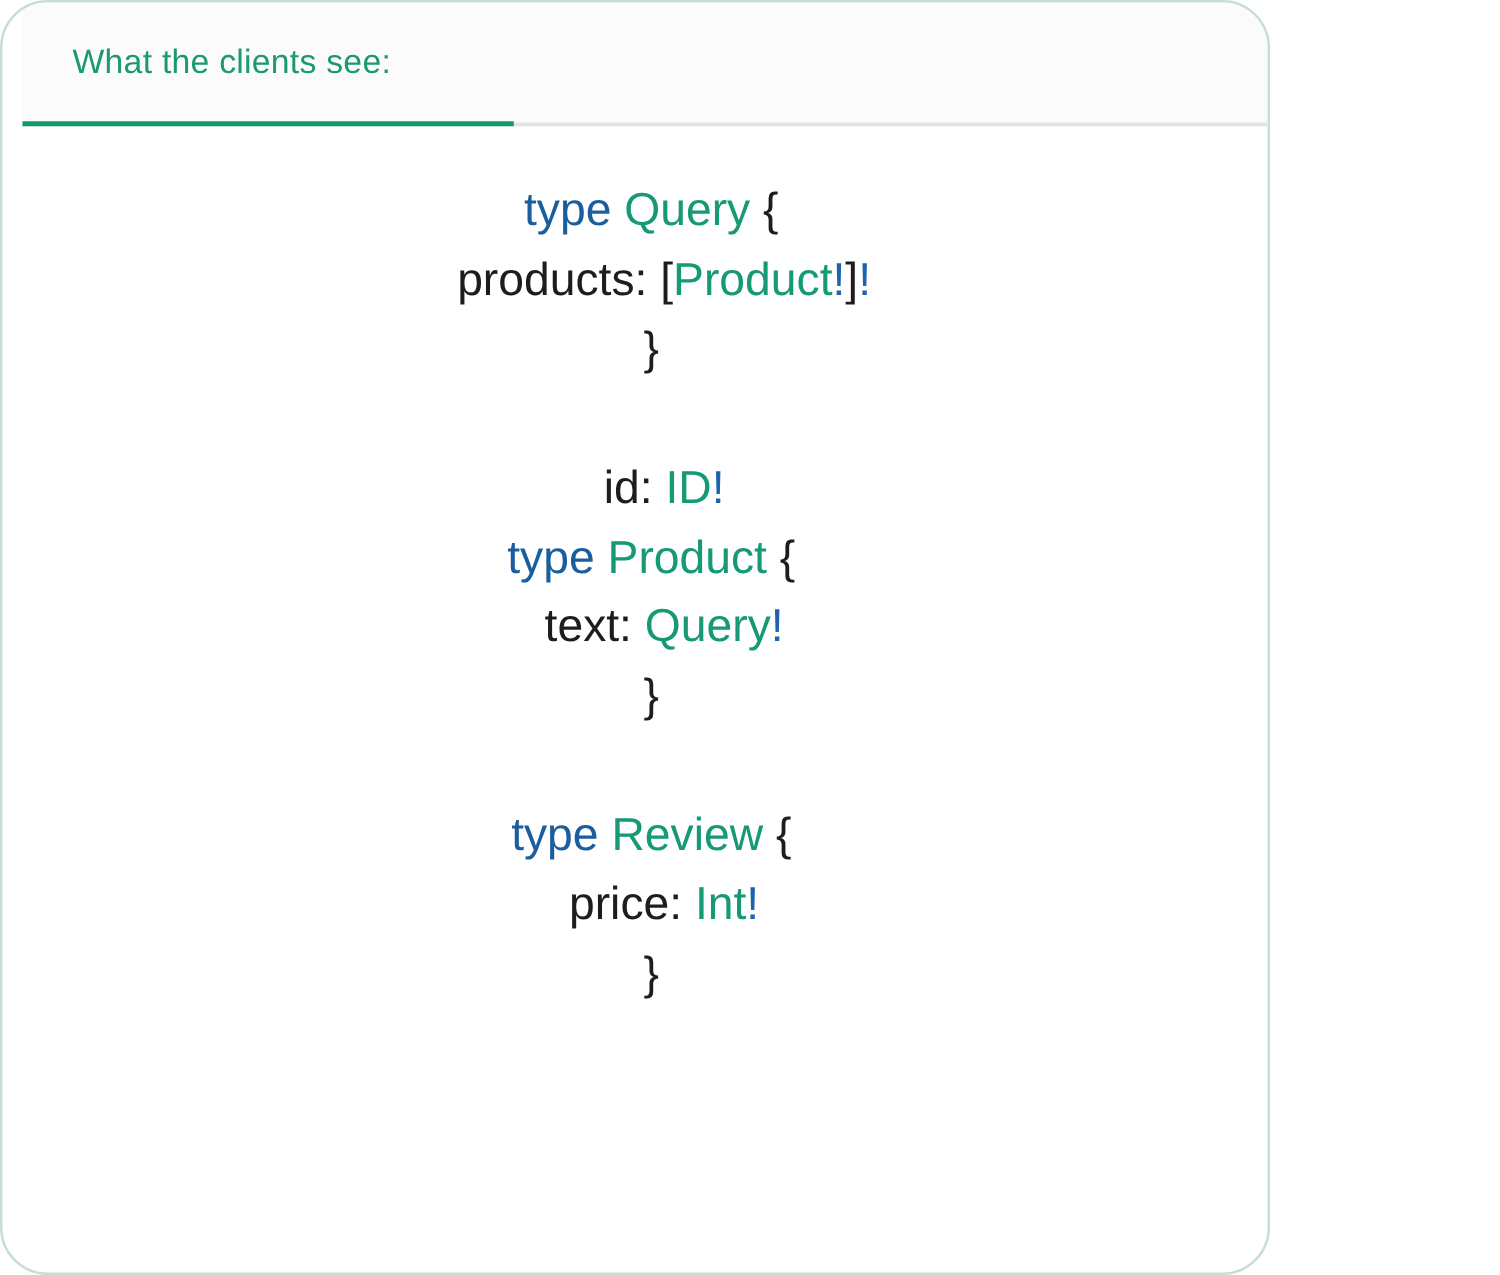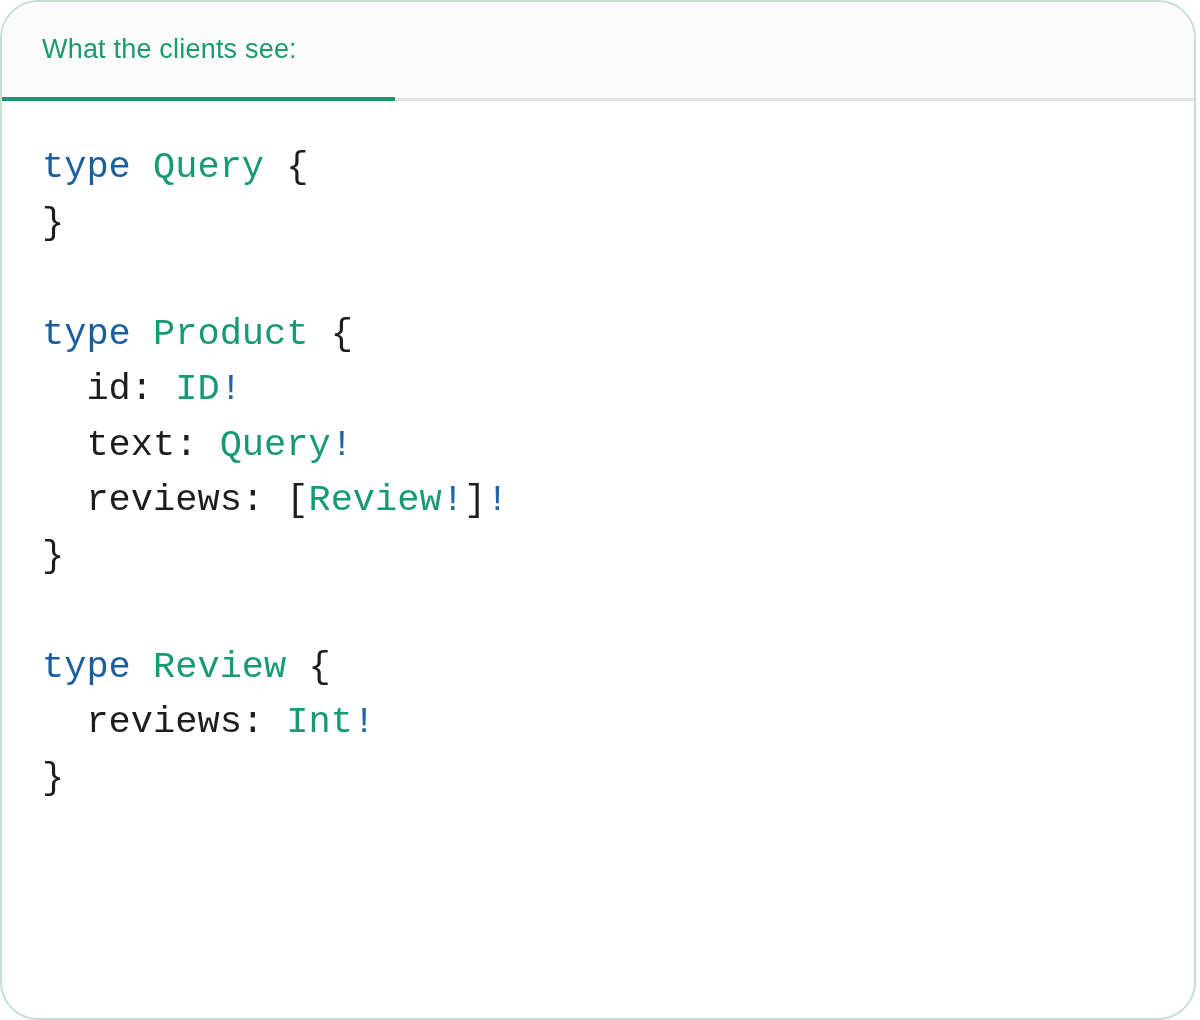--- a/index.html
+++ b/index.html
@@ -16,25 +16,26 @@
   }
   * { margin: 0; padding: 0; box-sizing: border-box; }
   html, body {
     width: 1200px; height: 1020px;
     background: var(--page-bg);
     font-family: "Liberation Sans", sans-serif;
     overflow: hidden;
   }
   .card {
     position: relative;
-    width: 1196px; height: 1020px;
+    width: 1016px; height: 1020px;
     border: 2px solid var(--card-border);
     border-radius: 38px;
     background: #FFFFFF;
     overflow: hidden;
+    padding-left: 16px;
   }
   .header {
     position: relative;
     height: 99px;
     background: var(--header-bg);
   }
   .tab {
     display: inline-flex;
     align-items: center;
     height: 95px;
@@ -55,24 +56,25 @@
   }
   .underline-green {
     position: absolute;
     left: 0; bottom: 0;
     width: 393px;
     height: 4px;
     background: var(--underline-green);
   }
   .code {
     padding: 39px 30px 40px 40px;
-    font-family: Liberation Mono, monospace;
+    font-family: Liberation Sans, sans-serif;
     font-size: 37px;
     line-height: 55.5px;
     color: var(--text-dark);
+    text-align: center;
   }
   .code-line {
     white-space: pre;
     min-height: 55.5px;
   }
   .tok-keyword  { color: var(--keyword-blue); }
   .tok-typename { color: var(--code-teal); }
   .tok-bang     { color: var(--bang-blue); }
   .tok-plain    { color: var(--text-dark); }
 </style>
@@ -82,25 +84,25 @@
 <div class="card">
   <div class="header">
     <div class="tab">
       <span class="tab-title">What the clients see:</span>
     </div>
     <div class="divider-gray"></div>
     <div class="underline-green"></div>
   </div>
   <div class="code">
       <div class="code-line"><span class="tok-keyword">type</span><span class="tok-plain"> </span><span class="tok-typename">Query</span><span class="tok-plain"> {</span></div>
+      <div class="code-line"><span class="tok-plain">  products: [</span><span class="tok-typename">Product</span><span class="tok-bang">!</span><span class="tok-plain">]</span><span class="tok-bang">!</span></div>
       <div class="code-line"><span class="tok-plain">}</span></div>
       <div class="code-line"></div>
+      <div class="code-line"><span class="tok-plain">  id: </span><span class="tok-typename">ID</span><span class="tok-bang">!</span></div>
       <div class="code-line"><span class="tok-keyword">type</span><span class="tok-plain"> </span><span class="tok-typename">Product</span><span class="tok-plain"> {</span></div>
-      <div class="code-line"><span class="tok-plain">  id: </span><span class="tok-typename">ID</span><span class="tok-bang">!</span></div>
       <div class="code-line"><span class="tok-plain">  text: </span><span class="tok-typename">Query</span><span class="tok-bang">!</span></div>
-      <div class="code-line"><span class="tok-plain">  reviews: [</span><span class="tok-typename">Review</span><span class="tok-bang">!</span><span class="tok-plain">]</span><span class="tok-bang">!</span></div>
       <div class="code-line"><span class="tok-plain">}</span></div>
       <div class="code-line"></div>
       <div class="code-line"><span class="tok-keyword">type</span><span class="tok-plain"> </span><span class="tok-typename">Review</span><span class="tok-plain"> {</span></div>
-      <div class="code-line"><span class="tok-plain">  reviews: </span><span class="tok-typename">Int</span><span class="tok-bang">!</span></div>
+      <div class="code-line"><span class="tok-plain">  price: </span><span class="tok-typename">Int</span><span class="tok-bang">!</span></div>
       <div class="code-line"><span class="tok-plain">}</span></div>
     </div>
 </div>
 
 </body></html>

